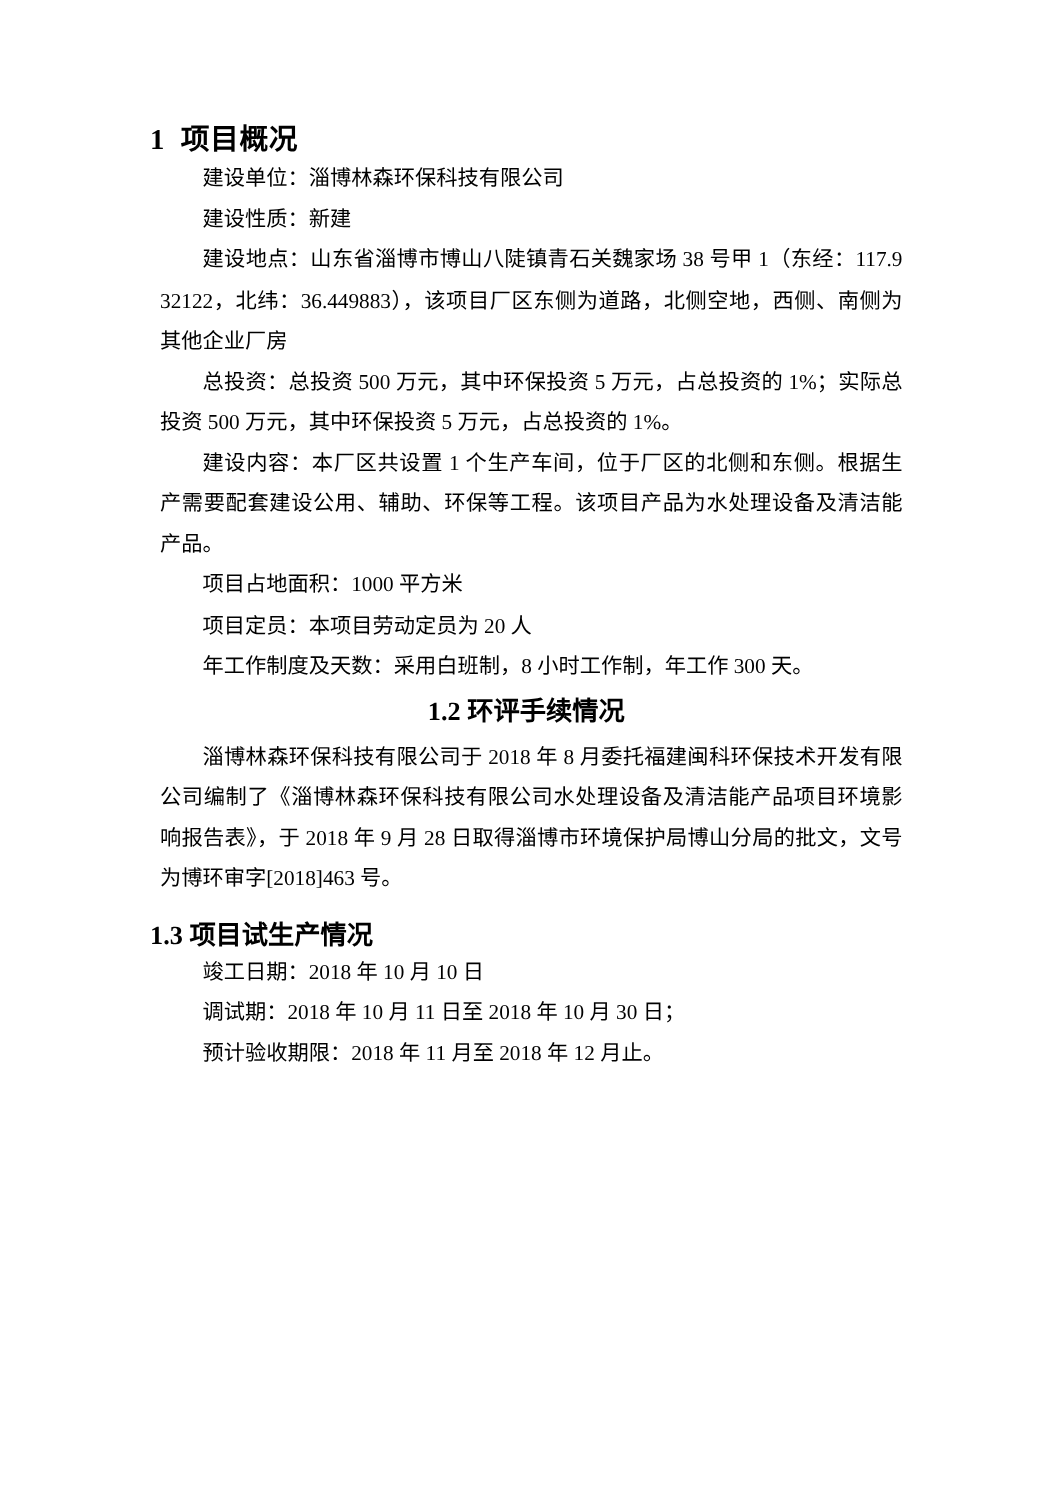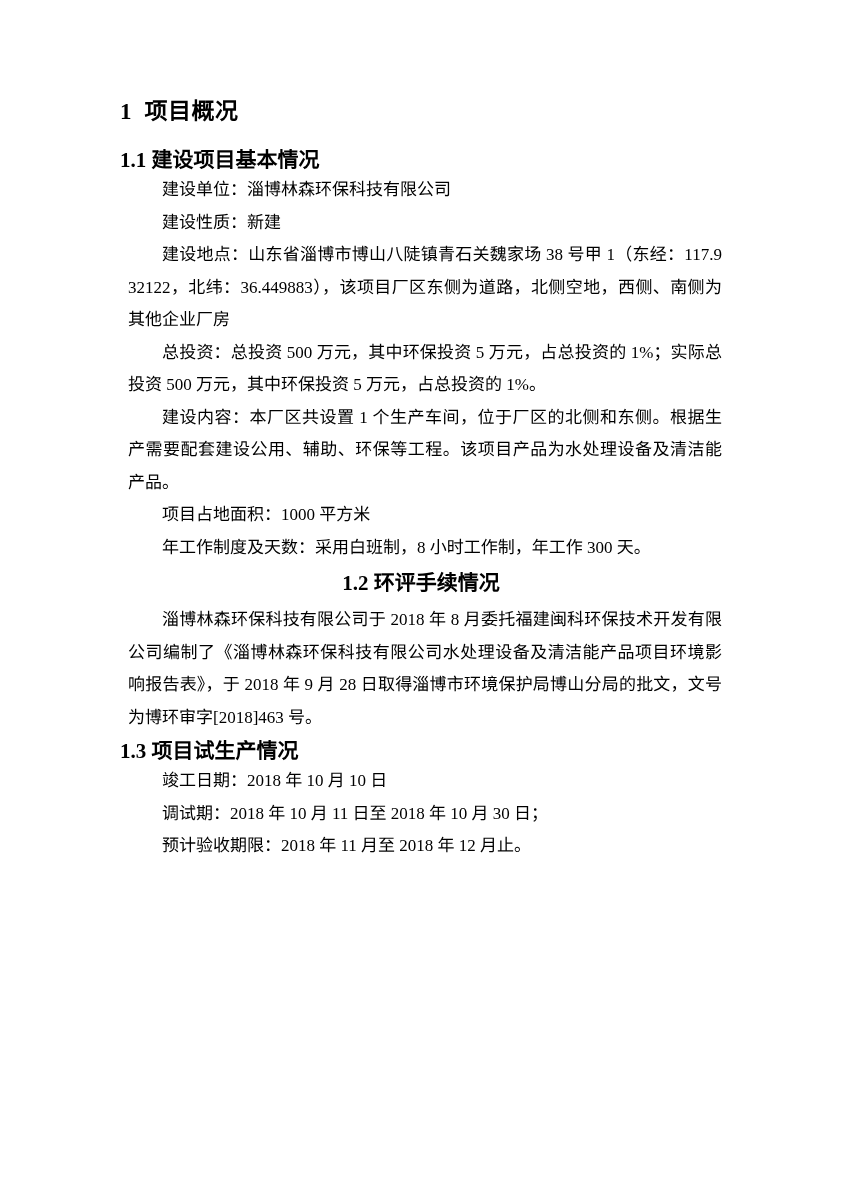--- a/index.html
+++ b/index.html
@@ -30,21 +30,21 @@
   }
   h2.section {
     font-size: 21px;
     line-height: 28px;
     font-weight: bold;
     margin: 0 0 0 -8px;
     white-space: pre-wrap;
   }
   h2.s11 { margin-top: 19px; }
   h2.s12 { margin-top: 5px; text-align: center; }
-  h2.s13 { margin-top: 3px; }
+  h2.s13 { margin-top: 14px; }
   h2.s14 { margin-top: 9px; }
   p.para {
     font-size: 17px;
     line-height: 32.5px;
     margin: 0;
     text-align: justify;
     text-indent: 2em;
     word-break: break-all;
   }
   p.first { margin-top: 6px; }
@@ -60,28 +60,28 @@
     line-height: 20px;
   }
 </style>
 </head>
 <body>
 
 <div class="page">
 
   <h1 class="chapter">1  项目概况</h1>
 
-  <h2 class="section s11">1.1 建设项目基本情况</h2>
 
   <p class="para">建设单位：淄博林森环保科技有限公司</p>
   <p class="para">建设性质：新建</p>
   <p class="para">建设地点：山东省淄博市博山八陡镇青石关魏家场 38 号甲 1（东经：117.932122，北纬：36.449883），该项目厂区东侧为道路，北侧空地，西侧、南侧为其他企业厂房</p>
   <p class="para">总投资：总投资 500 万元，其中环保投资 5 万元，占总投资的 1%；实际总投资 500 万元，其中环保投资 5 万元，占总投资的 1%。</p>
   <p class="para">建设内容：本厂区共设置 1 个生产车间，位于厂区的北侧和东侧。根据生产需要配套建设公用、辅助、环保等工程。该项目产品为水处理设备及清洁能产品。</p>
   <p class="para">项目占地面积：1000 平方米</p>
+  <p class="para">项目定员：本项目劳动定员为 20 人</p>
   <p class="para">年工作制度及天数：采用白班制，8 小时工作制，年工作 300 天。</p>
 
   <h2 class="section s12">1.2 环评手续情况</h2>
 
   <p class="para p12">淄博林森环保科技有限公司于 2018 年 8 月委托福建闽科环保技术开发有限公司编制了《淄博林森环保科技有限公司水处理设备及清洁能产品项目环境影响报告表》，于 2018 年 9 月 28 日取得淄博市环境保护局博山分局的批文，文号为博环审字[2018]463 号。</p>
 
   <h2 class="section s13">1.3 项目试生产情况</h2>
 
   <p class="para">竣工日期：2018 年 10 月 10 日</p>
   <p class="para">调试期：2018 年 10 月 11 日至 2018 年 10 月 30 日；</p>

